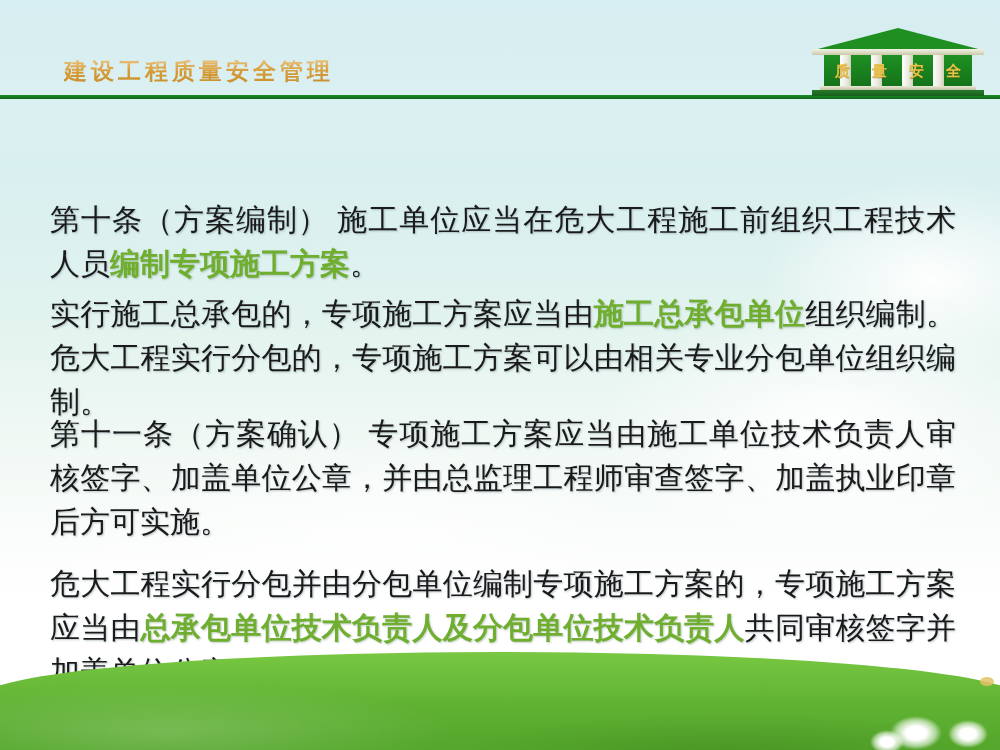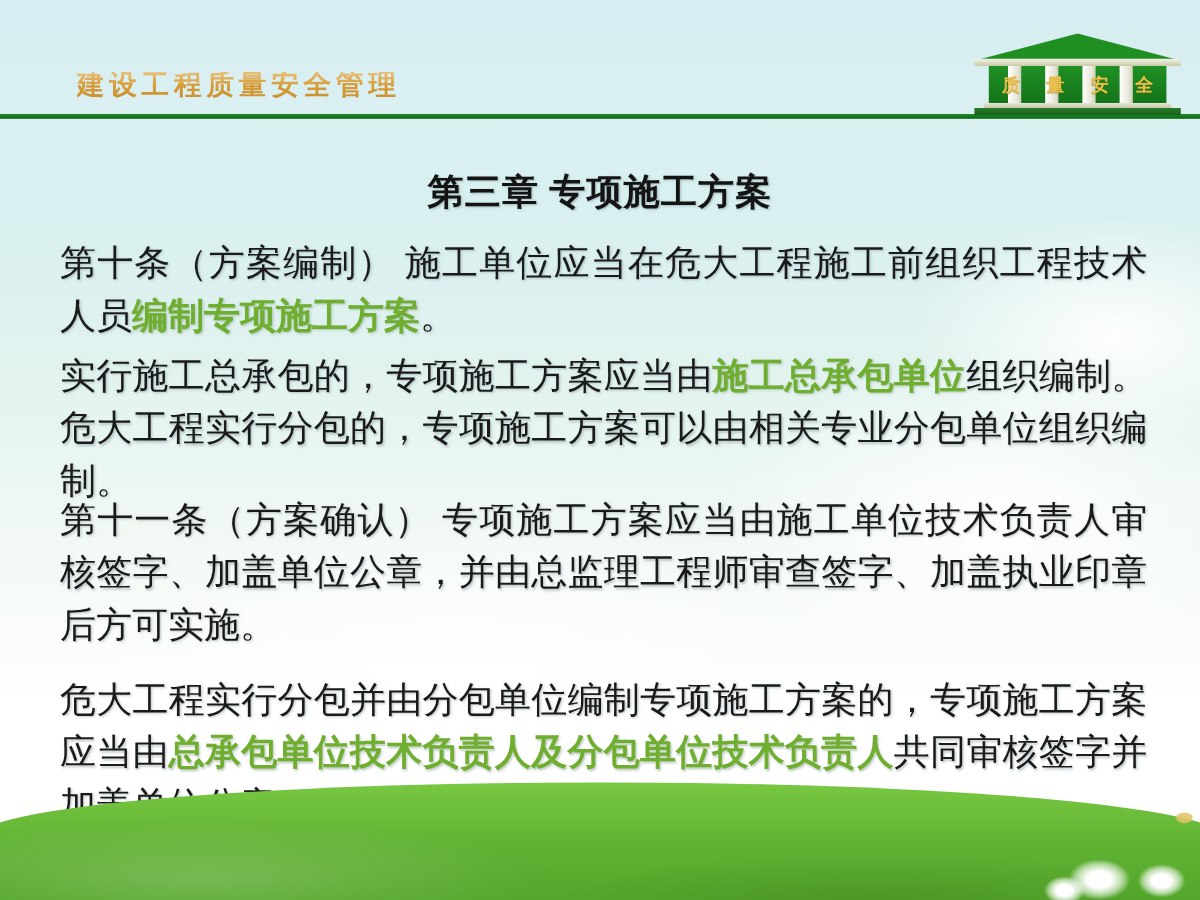--- a/index.html
+++ b/index.html
@@ -264,21 +264,20 @@
         <span>质</span>
         <span>量</span>
         <span>安</span>
         <span>全</span>
       </div>
     </div>
   </div>
 
   <div class="body-area">
 
-    <div class="slide-title">第三章 专项施工方案</div>
 
     <div class="para p2">
       <span>实行施工总承包的，专项施工方案应当由</span><span class="hl">施工总承包单位</span><span>组织编制。危大工程实行分包的，专项施工方案可以由相关专业分包单位组织编制。</span>
     </div>
 
     <div class="para p1">
       <span>第十条（方案编制）  施工单位应当在危大工程施工前组织工程技术人员</span><span class="hl">编制专项施工方案</span><span>。</span>
     </div>
 
     <div class="para p3">

